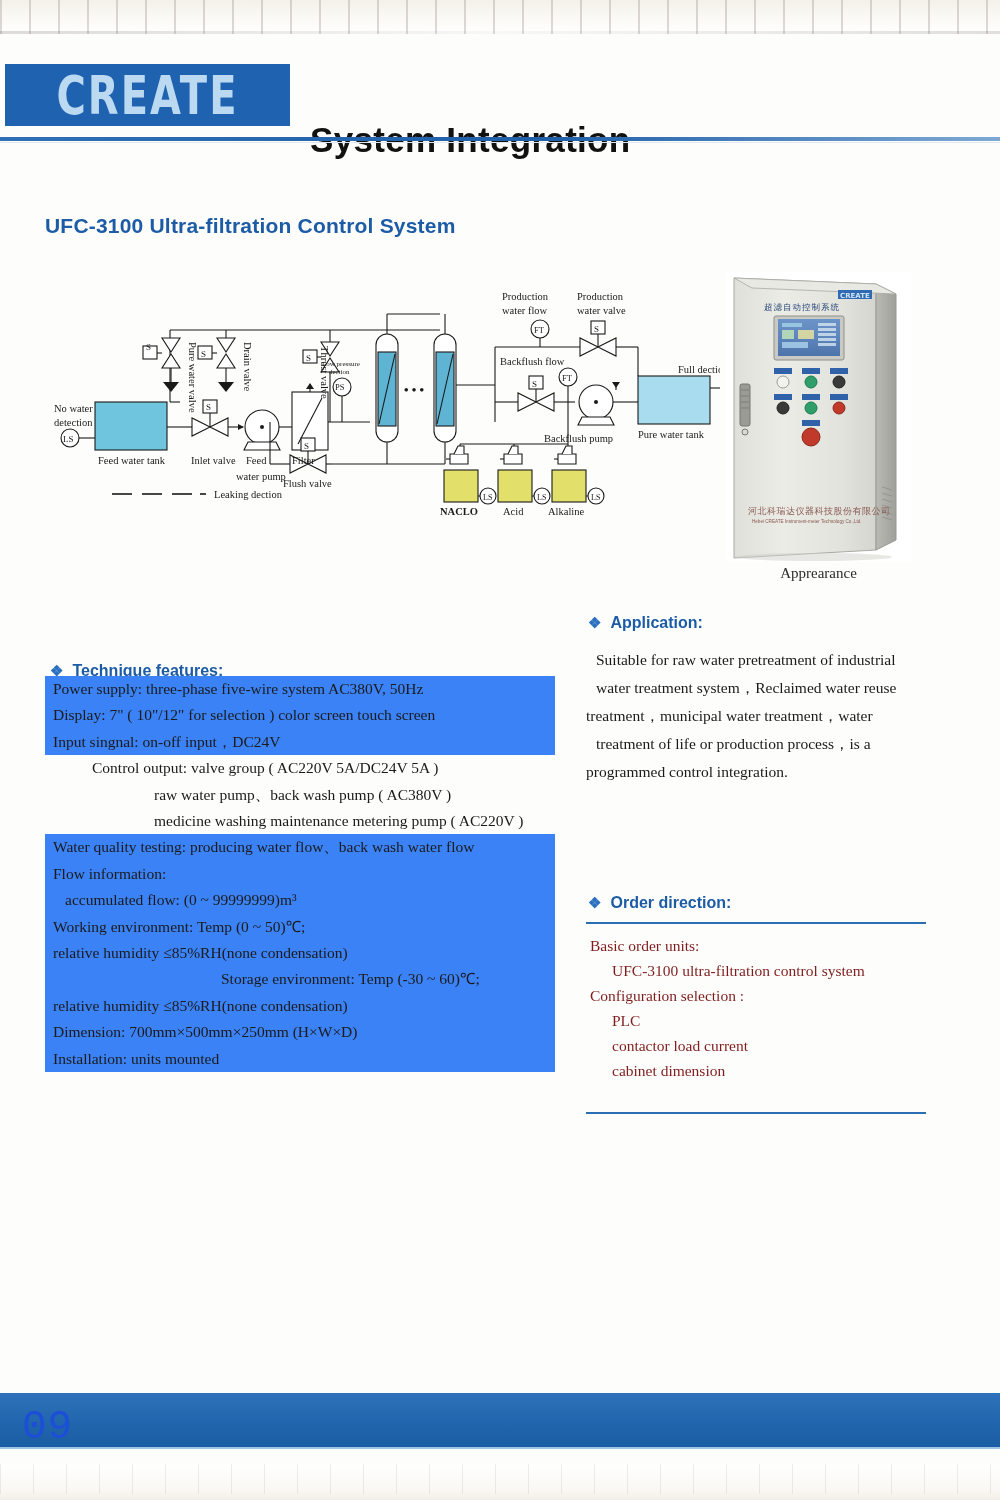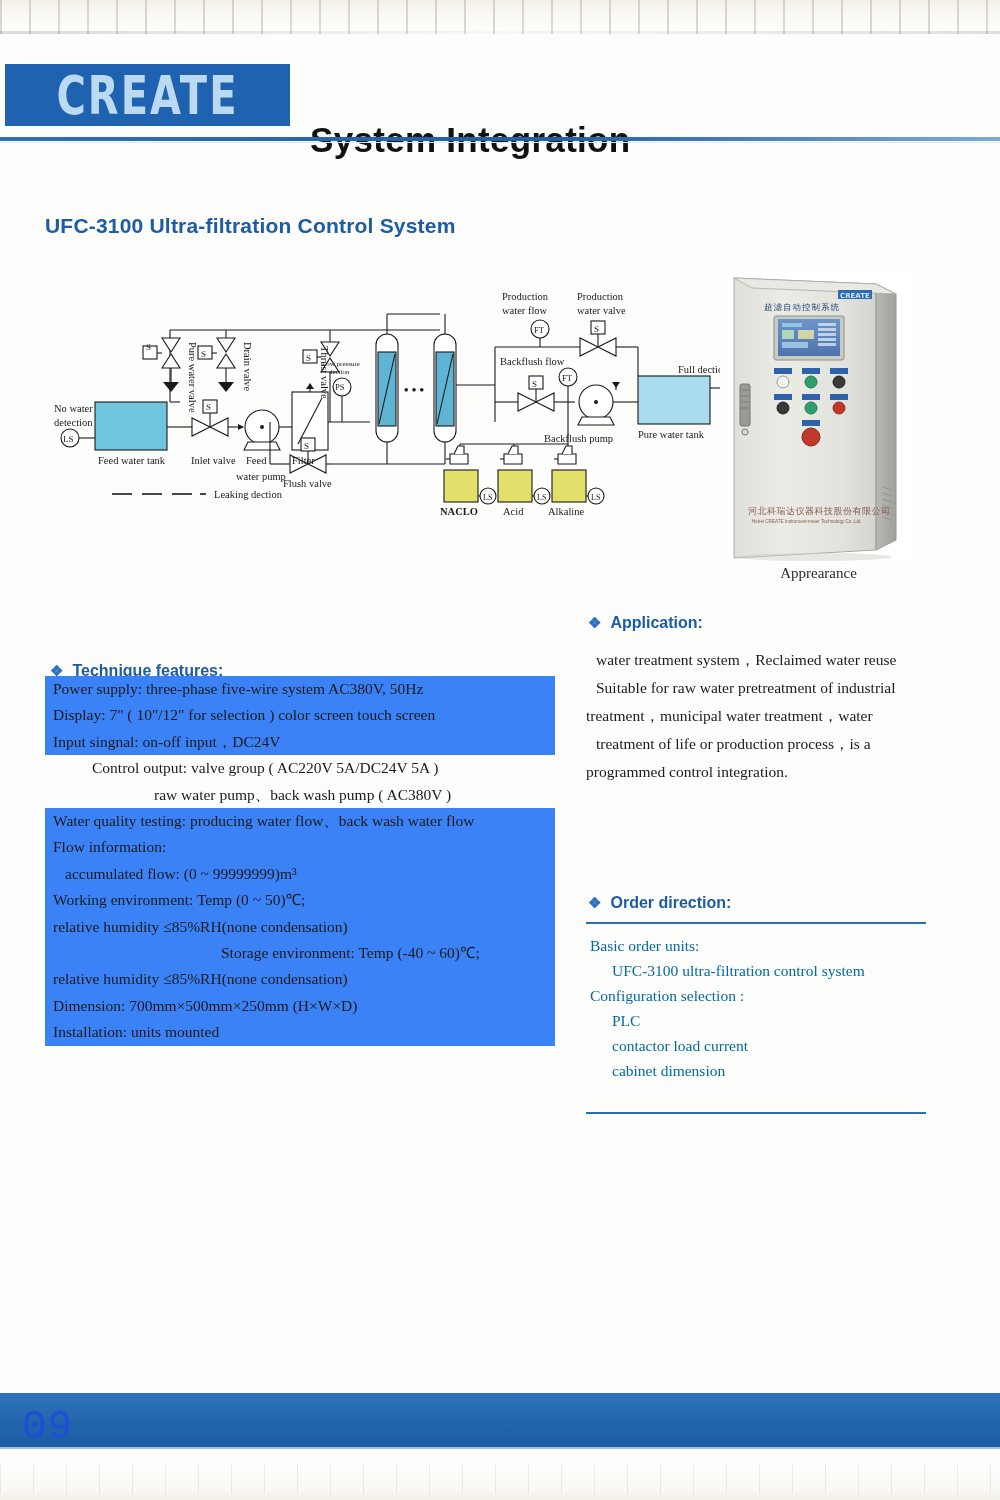--- a/index.html
+++ b/index.html
@@ -65,21 +65,21 @@
 
   
   .app-body{position:absolute;left:586px;top:646px;width:360px;font-size:15.5px;
     color:#1a1a1a;line-height:28px;}
   .app-body div{white-space:nowrap;}
   .app-body .i1{padding-left:10px;}
 
   
   .order-rule{position:absolute;left:586px;width:340px;height:2px;background:#2a6fb3;}
   .order-body{position:absolute;left:590px;top:933px;width:360px;font-size:15.5px;
-    color:#0369a1;line-height:25px;}
+    color:#7f1d1d;line-height:25px;}
   .order-body div{white-space:nowrap;}
   .order-body .i1{padding-left:22px;}
 
   
   .footer-bar{position:absolute;left:0;top:1393px;width:1000px;height:56px;
     background:linear-gradient(180deg,#2f72bb 0%,#2166ae 50%,#1b5ca2 100%);}
   .footer-bar:after{content:"";position:absolute;left:0;bottom:0;width:1000px;height:2px;
     background:#9fc4e6;}
   .page-num{position:absolute;left:22px;top:1404px;font-family:Liberation Mono, monospace;
     font-size:41px;color:#1d4ed8;letter-spacing:1px;}
@@ -397,37 +397,38 @@
 
   <div class="blue-head" style="left:50px;top:638px;margin-top:24px;">
     <span class="dia">❖</span><span>Technique features:</span>
   </div>
   <div class="features">
       <div class="frow band"><span>Power supply:  three-phase five-wire system AC380V, 50Hz</span></div>
       <div class="frow band"><span>Display:   7" ( 10"/12" for selection ) color screen touch screen</span></div>
       <div class="frow band"><span>Input singnal: on-off input，DC24V</span></div>
       <div class="frow plain"><span>Control output:  valve group ( AC220V 5A/DC24V 5A )</span></div>
       <div class="frow plain"><span class="ind2"></span><span>raw water pump、back wash pump ( AC380V )</span></div>
+      <div class="frow plain"><span class="ind2"></span><span>medicine washing maintenance metering pump ( AC220V )</span></div>
       <div class="frow band"><span>Water quality testing:  producing water flow、back wash water flow</span></div>
       <div class="frow band"><span>Flow information:</span></div>
       <div class="frow band"><span class="ind1"></span><span>accumulated flow:  (0 ~ 99999999)m³</span></div>
       <div class="frow band"><span>Working environment:   Temp (0 ~ 50)℃;</span></div>
       <div class="frow band"><span>relative humidity  ≤85%RH(none condensation)</span></div>
-      <div class="frow band"><span class="ind3"></span><span>Storage environment: Temp (-40 ~ 60)℃;</span></div>
+      <div class="frow band"><span class="ind3"></span><span>Storage environment: Temp (-30 ~ 60)℃;</span></div>
       <div class="frow band"><span>relative humidity  ≤85%RH(none condensation)</span></div>
       <div class="frow band"><span>Dimension:  700mm×500mm×250mm (H×W×D)</span></div>
       <div class="frow band"><span>Installation: units mounted</span></div>
     </div>
 
   <div class="blue-head" style="left:588px;top:614px;">
     <span class="dia">❖</span><span>Application:</span>
   </div>
   <div class="app-body">
+      <div class="i1">Suitable for raw water pretreatment of industrial</div>
       <div class="i1">water treatment system，Reclaimed water reuse</div>
-      <div class="i1">Suitable for raw water pretreatment of industrial</div>
       <div>treatment，municipal water treatment，water</div>
       <div class="i1">treatment of life or production process，is a</div>
       <div>programmed control integration.</div>
     </div>
 
   <div class="blue-head" style="left:588px;top:894px;">
     <span class="dia">❖</span><span>Order direction:</span>
   </div>
   <div class="order-rule" style="top:922px;"></div>
   <div class="order-body">

